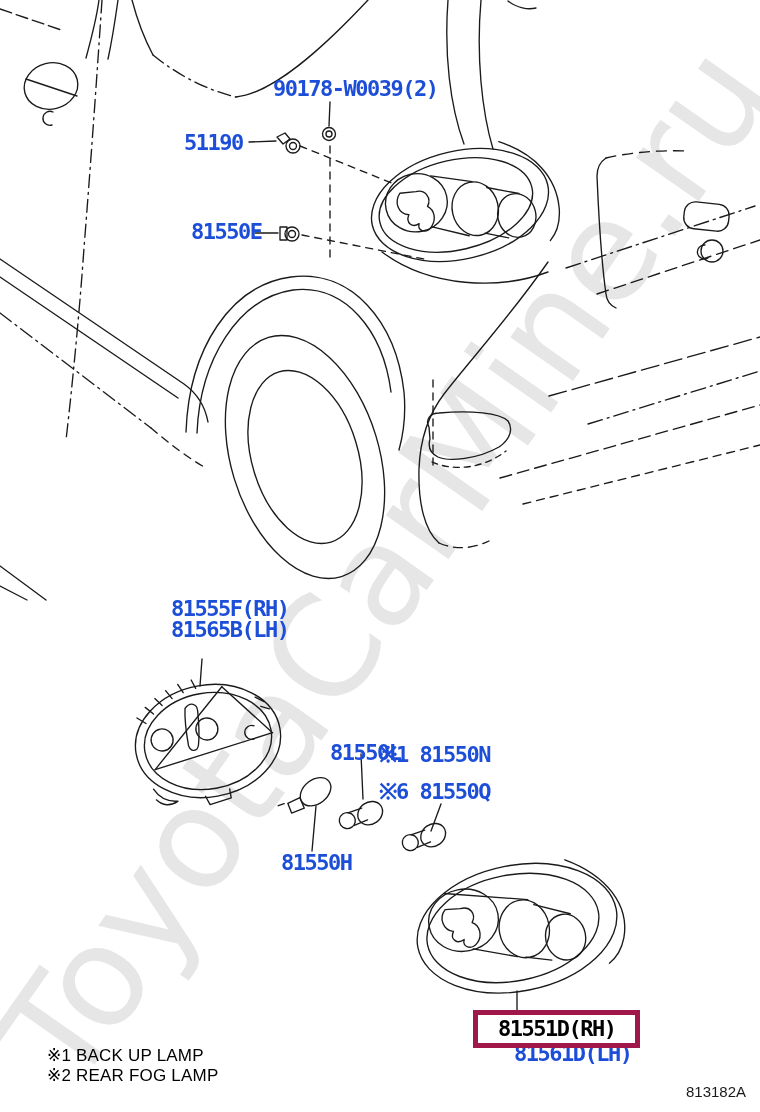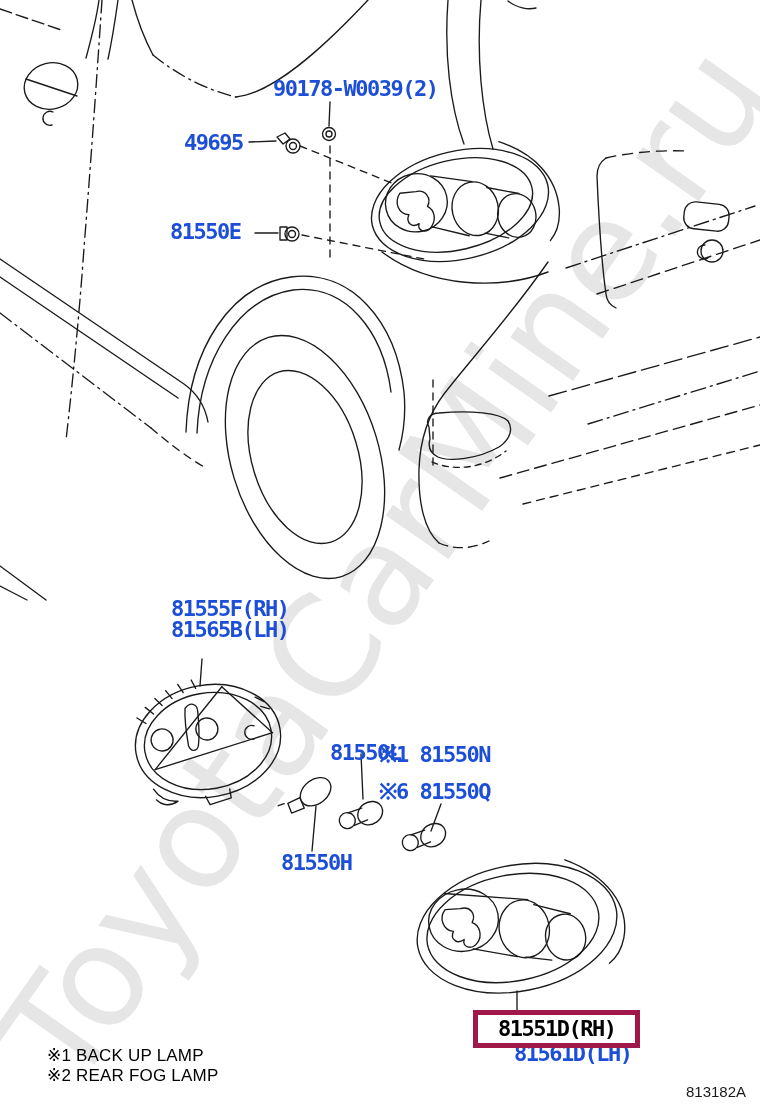--- a/index.html
+++ b/index.html
@@ -184,22 +184,22 @@
       <path d="M452,880 L533,902"></path>
       <path d="M470,940 L512,956"></path>
       <ellipse cx="563" cy="946" rx="20" ry="23"></ellipse>
       <path d="M538,908 L572,924"></path>
       <path d="M520,958 L545,966"></path>
     </g>
     <path d="M517,991 L517,1010"></path>
   </svg>
 
   <div class="pn" style="left:273px;top:78px">90178-W0039(2)</div>
-  <div class="pn" style="left:184px;top:132px">49695</div>
-  <div class="pn" style="left:170px;top:221px">81550E</div>
+  <div class="pn" style="left:184px;top:132px">51190</div>
+  <div class="pn" style="left:191px;top:221px">81550E</div>
 
   <div class="pn" style="left:171px;top:598px">
     <div>81555F(RH)</div>
     <div>81565B(LH)</div>
   </div>
 
   <div class="pn" style="left:330px;top:742px">81550L</div>
   <div class="pn" style="left:379px;top:744px">※1 81550N</div>
   <div class="pn" style="left:379px;top:781px">※6 81550Q</div>
   <div class="pn" style="left:281px;top:852px">81550H</div>

